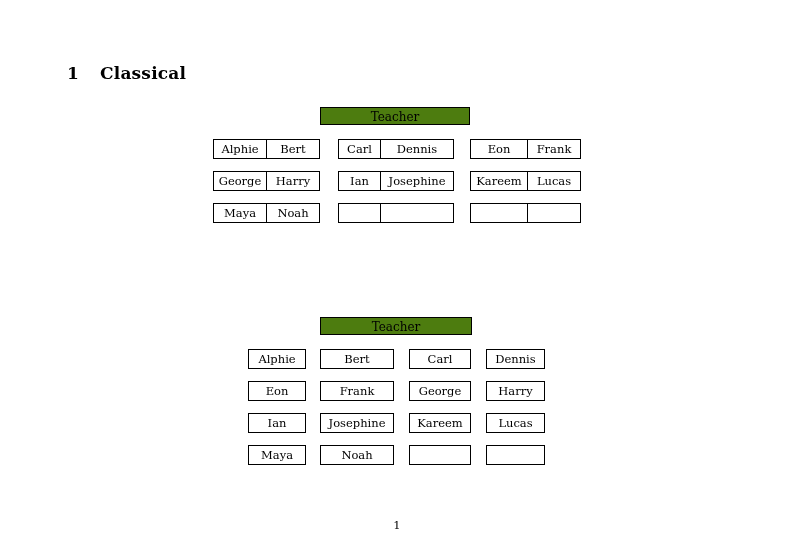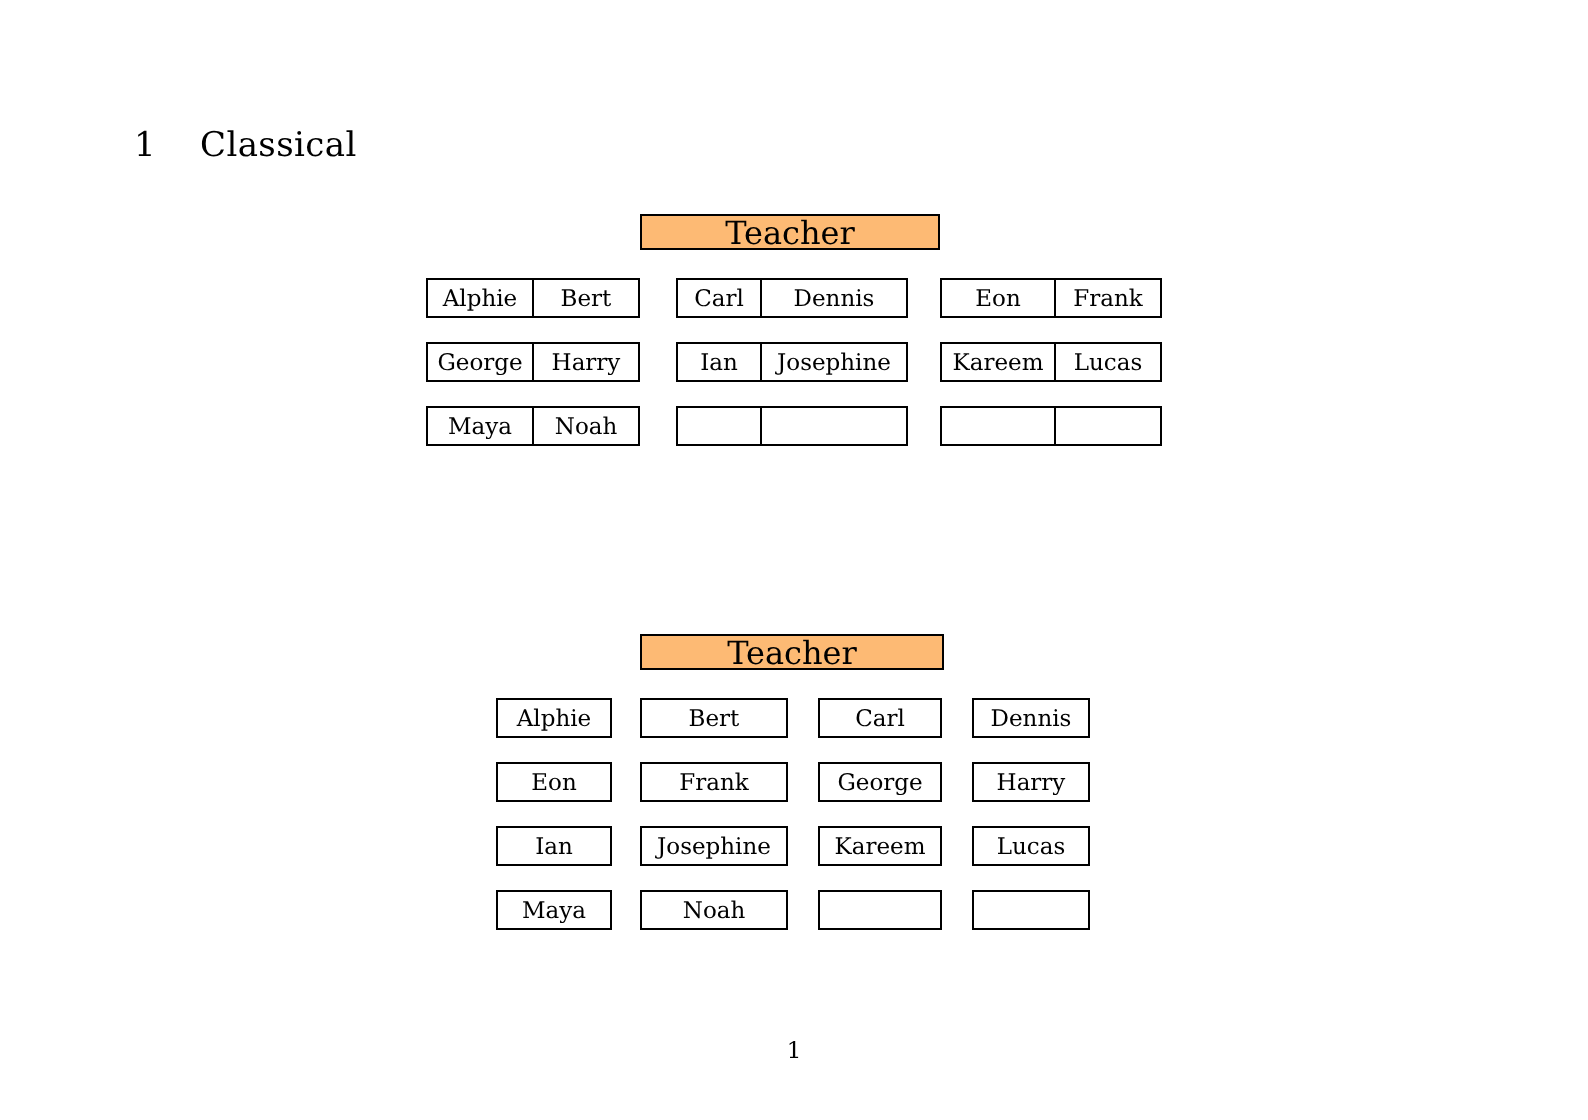--- a/index.html
+++ b/index.html
@@ -18,21 +18,21 @@
   }
 
   .page {
     position: absolute;
     inset: 0;
   }
 
   
   .section-heading {
     position: absolute;
-    font-weight: normal;
+    font-weight: bold;
     font-size: 17px;
     letter-spacing: 0.2px;
     white-space: nowrap;
     line-height: 1;
   }
   .section-heading .sec-num {
     display: inline-block;
     width: 33px;
   }
   .section-heading .sec-title {
@@ -42,23 +42,23 @@
   #heading-classical { left: 67px; top: 65px; }
   #heading-distributed { left: 67px; top: 276px; }
 
   
   .teacher-box {
     position: absolute;
     border: 1px solid #000000;
     height: 18px;
     line-height: 18px;
     text-align: center;
-    font-size: 16px;
-    box-sizing: border-box;
-    background: #fdba74;
+    font-size: 12px;
+    box-sizing: border-box;
+    background: #4d7c0f;
   }
   #teacher-classical { left: 320px; top: 107px; width: 150px; }
   #teacher-distributed { left: 320px; top: 317px; width: 152px; }
 
   
   .pair-group {
     position: absolute;
     display: flex;
     box-sizing: border-box;
   }

